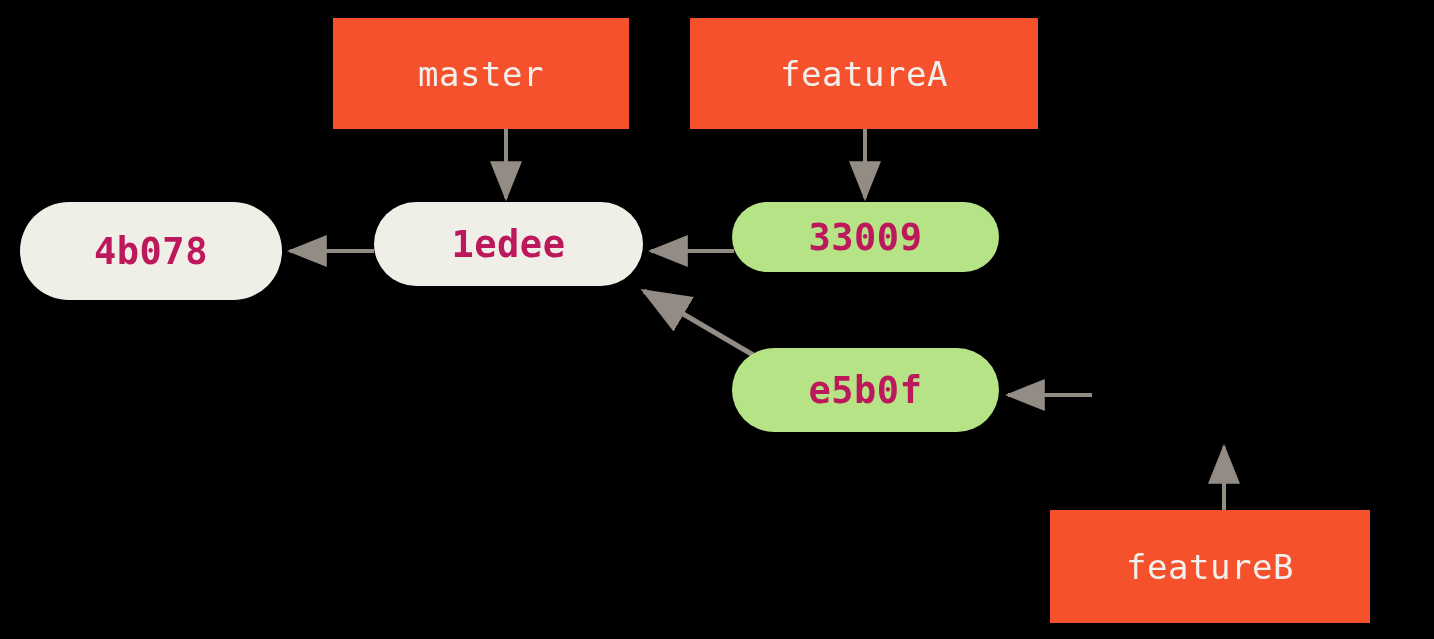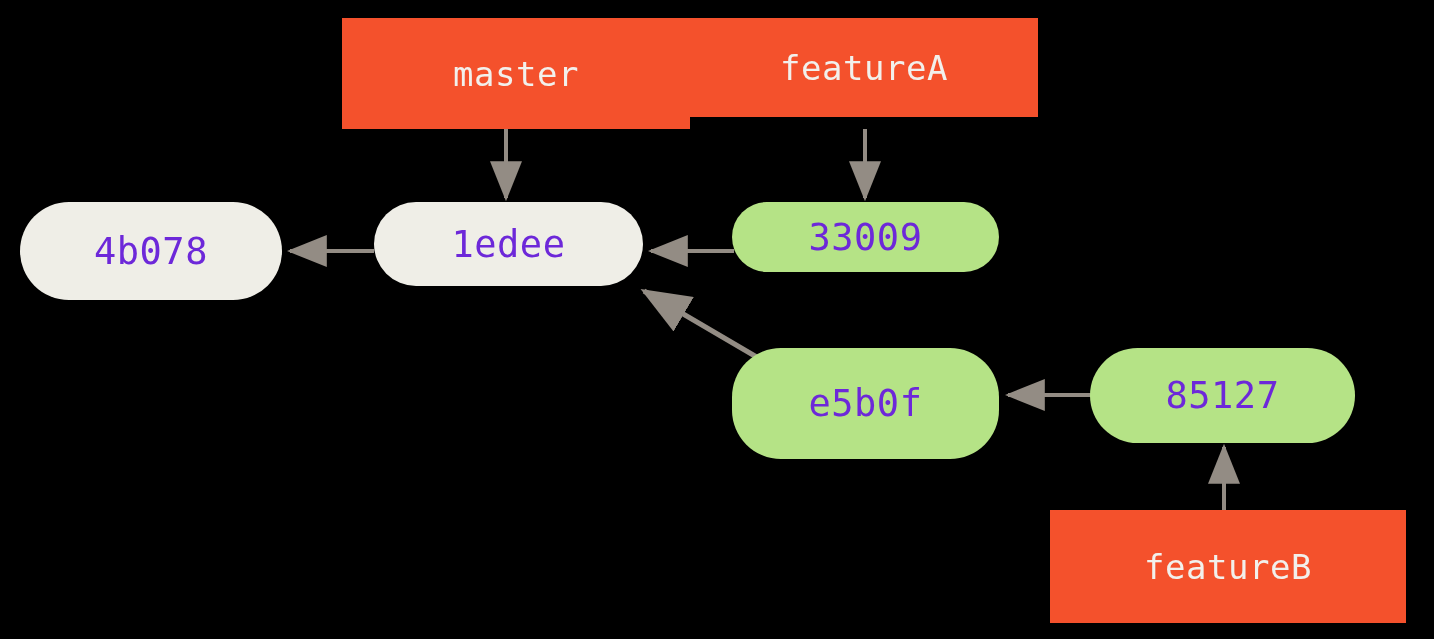--- a/index.html
+++ b/index.html
@@ -27,21 +27,22 @@
     display: flex;
     align-items: center;
     justify-content: center;
     box-sizing: border-box;
     z-index: 2;
   }
   .commit {
     border-radius: 49px;
     font-size: 37px;
     letter-spacing: 0.5px;
-    color: #6d28d9;
+    color: #be185d;
+    font-weight: bold;
   }
   .commit-base {
     background: #EFEEE7;
   }
   .commit-feature {
     background: #B5E386;
   }
   .branch {
     background: #F4512C;
     color: #F2F0EC;
@@ -74,45 +75,42 @@
 
     <line x1="1092" y1="395" x2="1008" y2="395" stroke="#938C84" stroke-width="4" marker-end="url(#arrowhead)"></line>
 
     <line x1="506" y1="129" x2="506" y2="198" stroke="#938C84" stroke-width="4" marker-end="url(#arrowhead)"></line>
 
     <line x1="865" y1="129" x2="865" y2="198" stroke="#938C84" stroke-width="4" marker-end="url(#arrowhead)"></line>
 
     <line x1="1224" y1="510" x2="1224" y2="447" stroke="#938C84" stroke-width="4" marker-end="url(#arrowhead)"></line>
   </svg>
 
-  <div class="node branch" style="left:342px; top:18px; width:348px; height:111px;">
+  <div class="node branch" style="left:333px; top:18px; width:296px; height:111px;">
     <span class="node-label">master</span>
   </div>
 
-  <div class="node branch" style="left:690px; top:18px; width:348px; height:99px;text-align:center;">
+  <div class="node branch" style="left:690px; top:18px; width:348px; height:111px;text-align:center;">
     <span class="node-label">featureA</span>
   </div>
 
-  <div class="node branch" style="left:1050px; top:510px; width:356px; height:113px;">
+  <div class="node branch" style="left:1050px; top:510px; width:320px; height:113px;">
     <span class="node-label">featureB</span>
   </div>
 
   <div class="node commit commit-base" style="left:20px; top:202px; width:262px; height:98px;">
     <span class="node-label">4b078</span>
   </div>
 
   <div class="node commit commit-base" style="left:374px; top:202px; width:269px; height:84px;">
     <span class="node-label">1edee</span>
   </div>
 
   <div class="node commit commit-feature" style="left:732px; top:202px; width:267px; height:70px;">
     <span class="node-label">33009</span>
   </div>
 
-  <div class="node commit commit-feature" style="left:732px; top:348px; width:267px; height:111px;justify-content:center;">
+  <div class="node commit commit-feature" style="left:732px; top:348px; width:267px; height:84px;justify-content:center;">
     <span class="node-label">e5b0f</span>
   </div>
 
-  <div class="node commit commit-feature" style="left:1090px; top:348px; width:265px; height:95px;">
-    <span class="node-label">85127</span>
-  </div>
 
 </div>
 
 </body></html>

